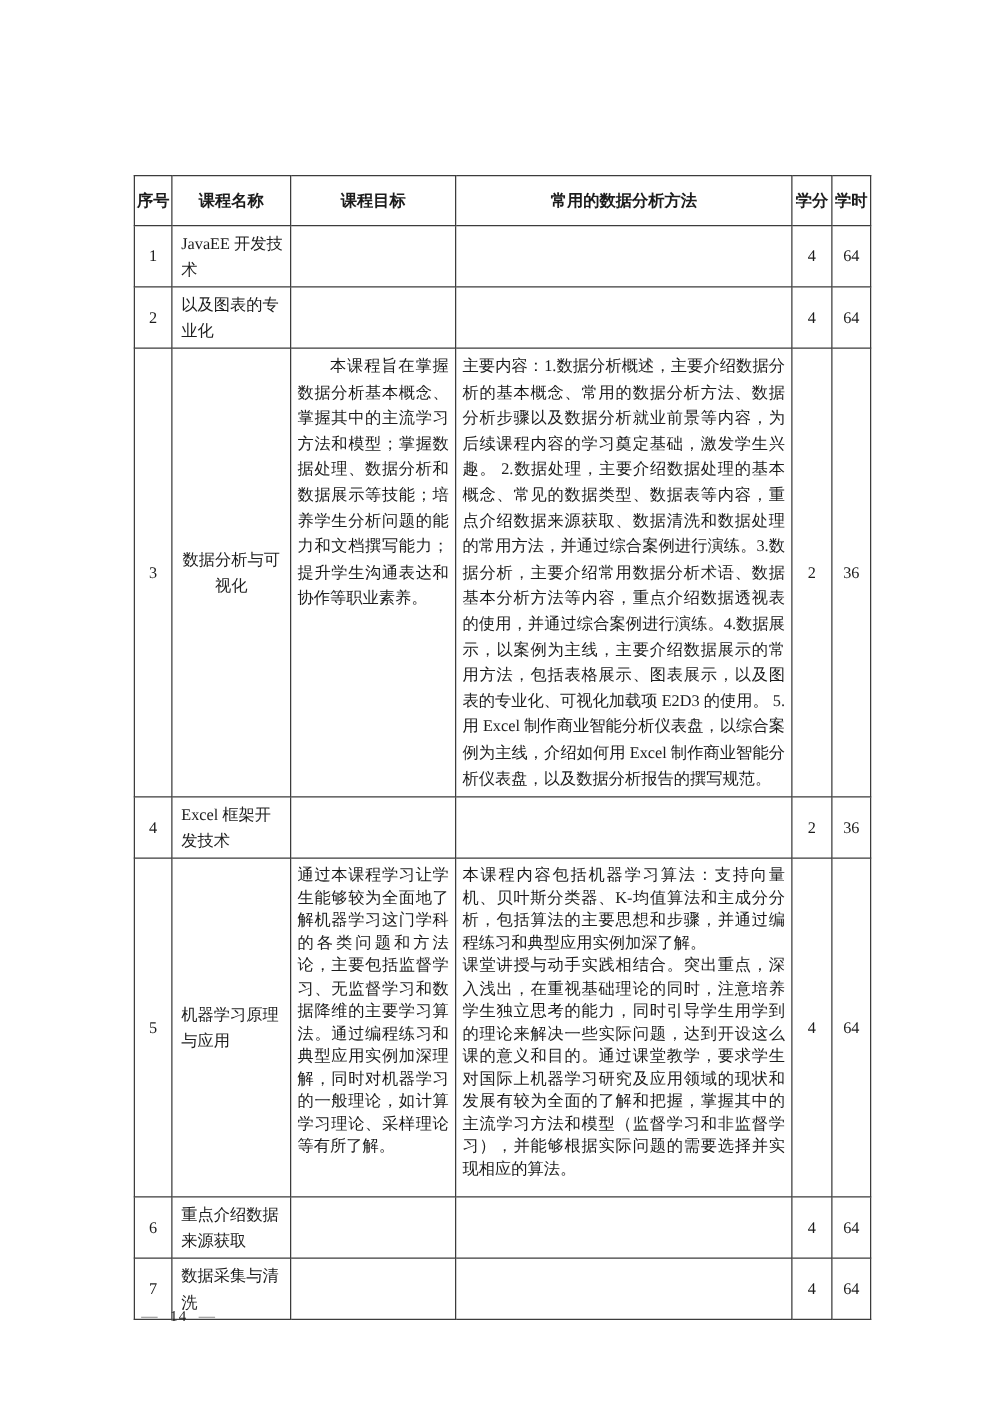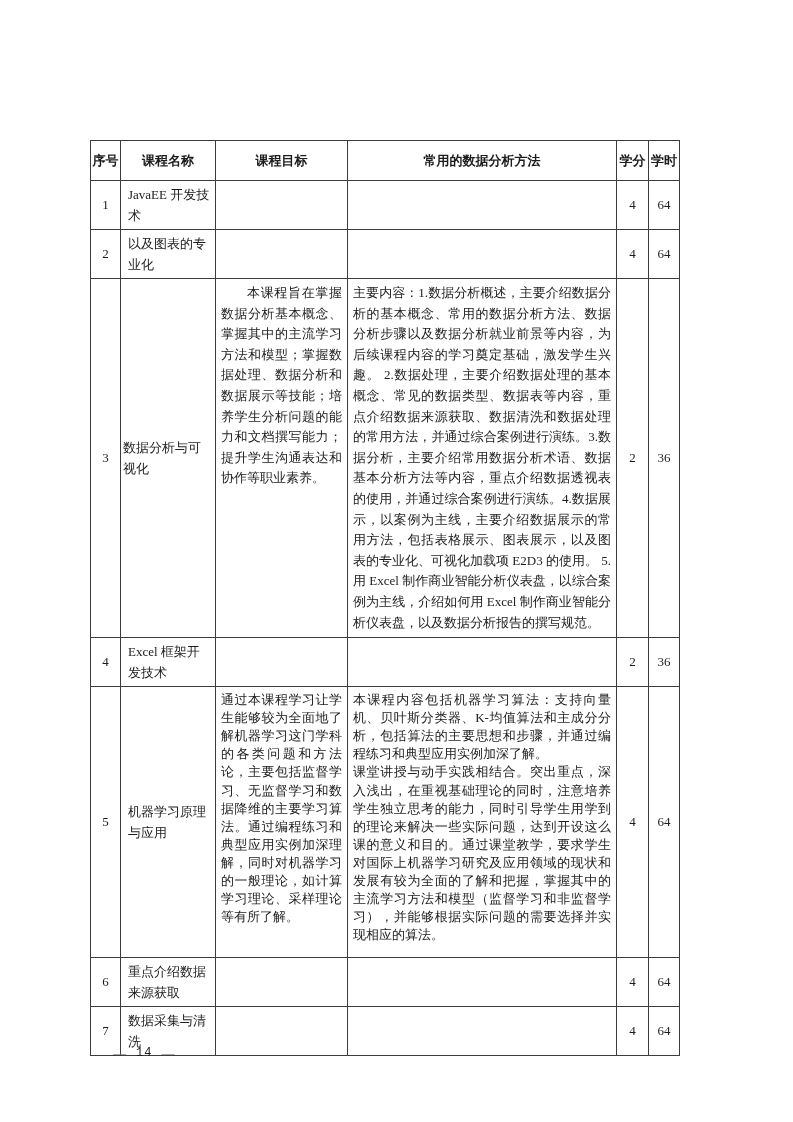--- a/index.html
+++ b/index.html
@@ -10,21 +10,21 @@
   }
   .page {
     position: relative;
     width: 793px;
     height: 1122px;
     background: #ffffff;
     overflow: hidden;
   }
   table.course-table {
     position: absolute;
-    left: 90px;
+    left: 107px;
     top: 140px;
     width: 589px;
     border-collapse: collapse;
     table-layout: fixed;
   }
   table.course-table td, table.course-table th {
     border: 1px solid #3c3c3c;
     font-size: 13px;
     color: #1c1c1c;
     overflow: hidden;
@@ -38,21 +38,21 @@
     vertical-align: middle;
     padding: 2px 1px;
   }
   td.idx { text-align: center; vertical-align: middle; font-size: 13.5px; }
   td.name {
     text-align: left;
     vertical-align: middle;
     padding: 3px 4px 3px 7px;
     line-height: 21px;
   }
-  td.name.centered { padding: 3px 2px; }
+  td.name.centered { text-align: center; padding: 3px 2px; }
   td.num { text-align: center; vertical-align: middle; font-size: 13.5px; }
   td.objective, td.content {
     vertical-align: top;
     text-align: justify;
     padding: 4px 5px;
   }
   .r3 .objective p, .r3 .content p { line-height: 20.6px; }
   .r5 .objective p, .r5 .content p { line-height: 18.1px; }
   td.objective p.indent { text-indent: 2em; }
   .footer {
@@ -60,21 +60,21 @@
     left: 113px;
     top: 1045px;
     font-size: 12px;
     letter-spacing: 1px;
     color: #1c1c1c;
     display: flex;
     align-items: center;
     gap: 9px;
   }
   .footer .dash { color: #777; font-size: 13px; }
-  .footer .pagenum { font-size: 12px; font-family: Liberation Mono, monospace; }
+  .footer .pagenum { font-size: 12px; }
 </style>
 </head>
 <body>
 
 <div class="page">
 
   <table class="course-table">
     <colgroup>
       <col style="width:30px">
       <col style="width:95px">

